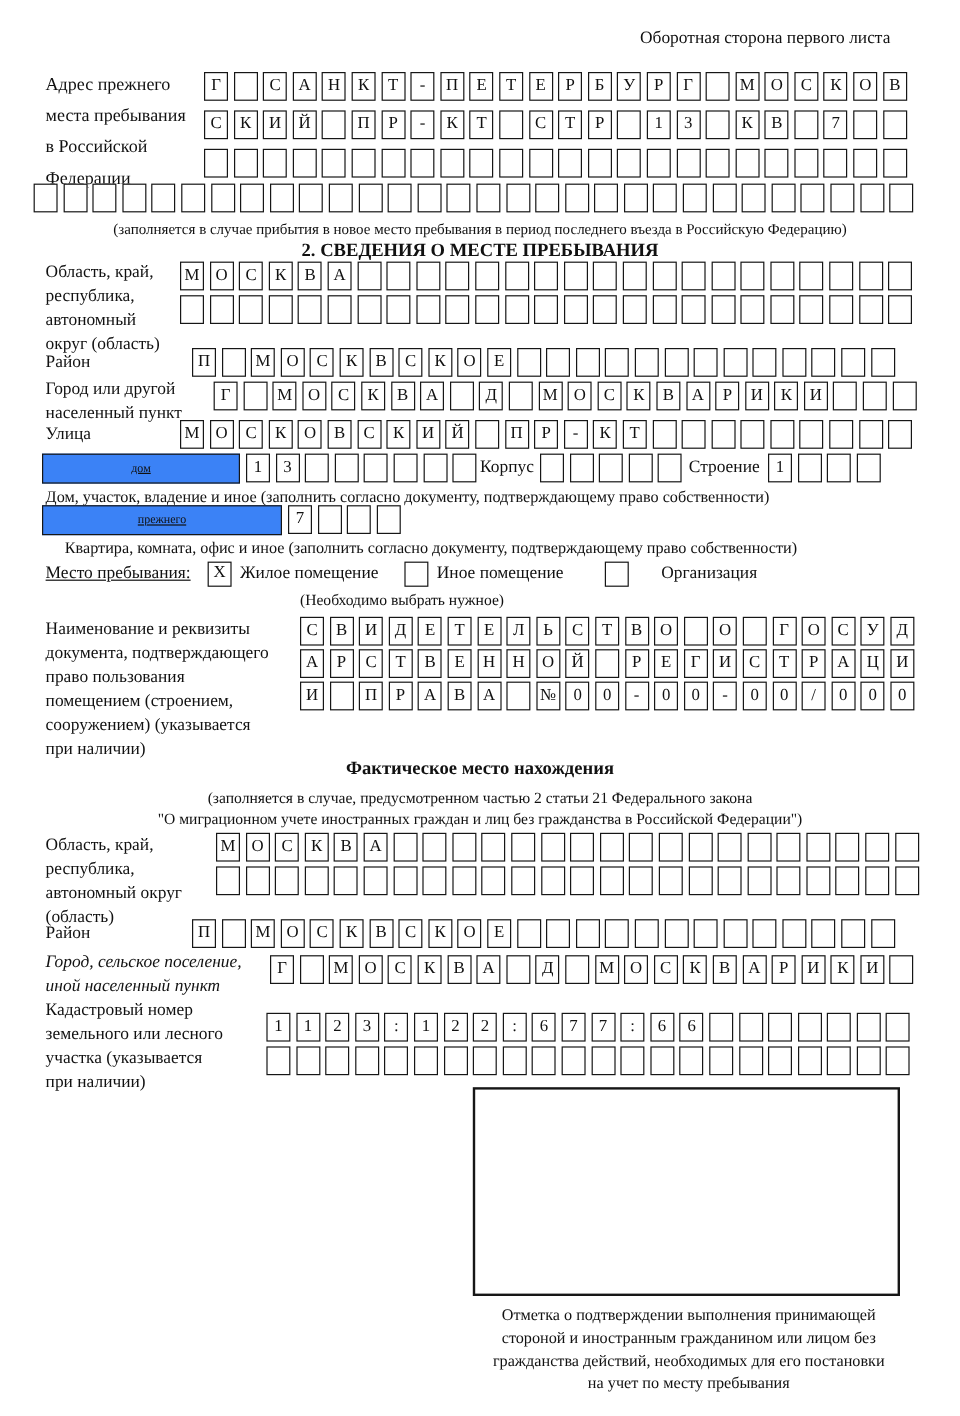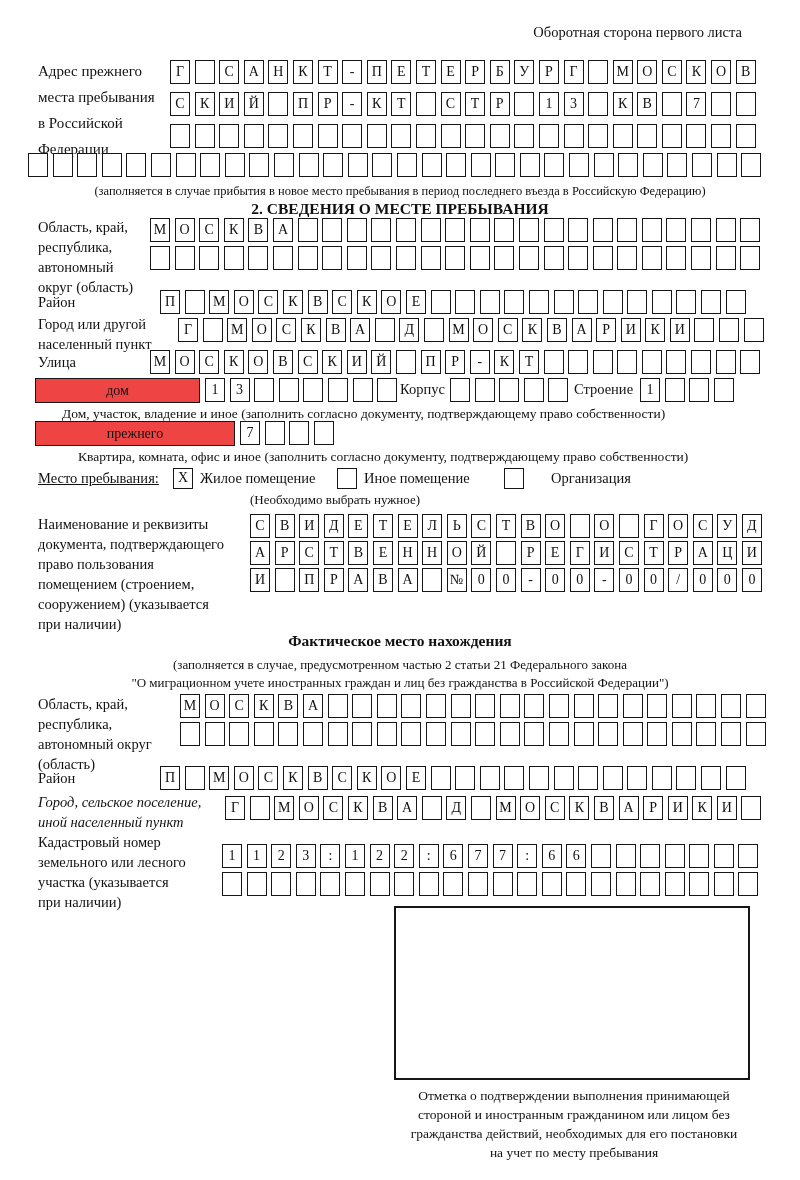--- a/index.html
+++ b/index.html
@@ -3,26 +3,26 @@
 <meta charset="utf-8">
 <style>
   html,body{margin:0;padding:0;background:#fff;}
   #page{position:relative;width:800px;height:1180px;background:#fff;
         font-family:"Liberation Serif",serif;color:#111;overflow:hidden;}
   .abs{position:absolute;}
   .lbl{font-size:14.5px;line-height:20px;white-space:pre-line;}
   .lbl-big{font-size:15px;line-height:26px;white-space:pre-line;}
   .hdr{font-weight:bold;font-size:15.5px;text-align:center;width:800px;left:0;}
   .cap{font-size:12.5px;text-align:center;width:800px;left:0;white-space:pre-line;}
-  .cap-left{font-size:13.5px;margin-left:24px;}
+  .cap-left{font-size:13.5px;}
   .cellrow{display:flex;gap:4.6px;}
   .cell{flex:0 0 20px;width:20px;height:24px;border:1.8px solid #161616;box-sizing:border-box;
         font-size:14px;line-height:21px;text-align:center;overflow:hidden;background:#fff;}
-  .bigbox{border:1.8px solid #161616;box-sizing:border-box;background:#ef4444;
-          display:flex;align-items:center;justify-content:center;font-size:14px;}
+  .bigbox{border:1.8px solid #161616;box-sizing:border-box;background:#3b82f6;
+          display:flex;align-items:center;justify-content:center;font-size:10px;text-decoration:underline;}
   .chk{width:20px;height:21px;border:1.8px solid #161616;box-sizing:border-box;
        font-size:14px;line-height:17px;text-align:center;}
   .inline-lbl{font-size:14.5px;}
   .stamp{border:2px solid #161616;box-sizing:border-box;background:#fff;}
   .stamp-cap{font-size:13.5px;line-height:19px;text-align:center;white-space:pre-line;}
 </style>
 </head>
 <body>
 
 <div id="page">

